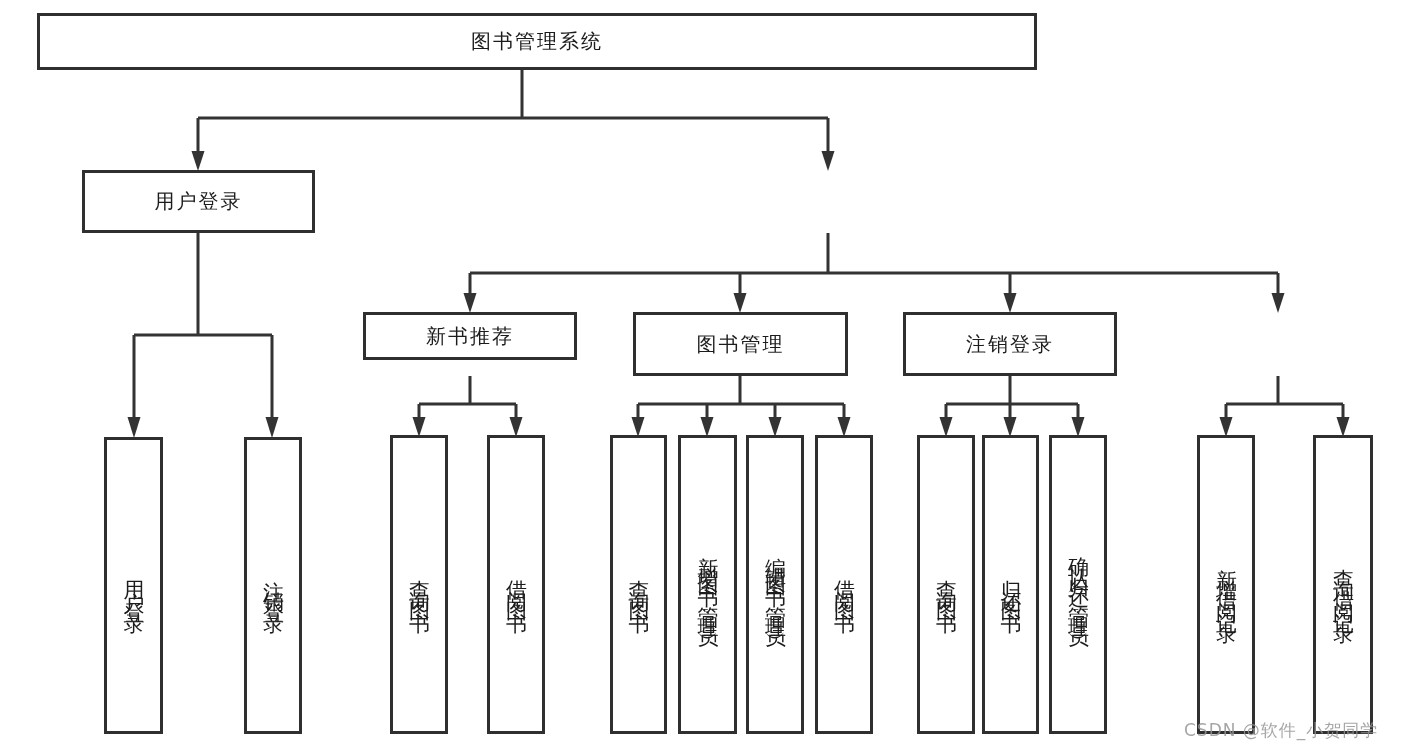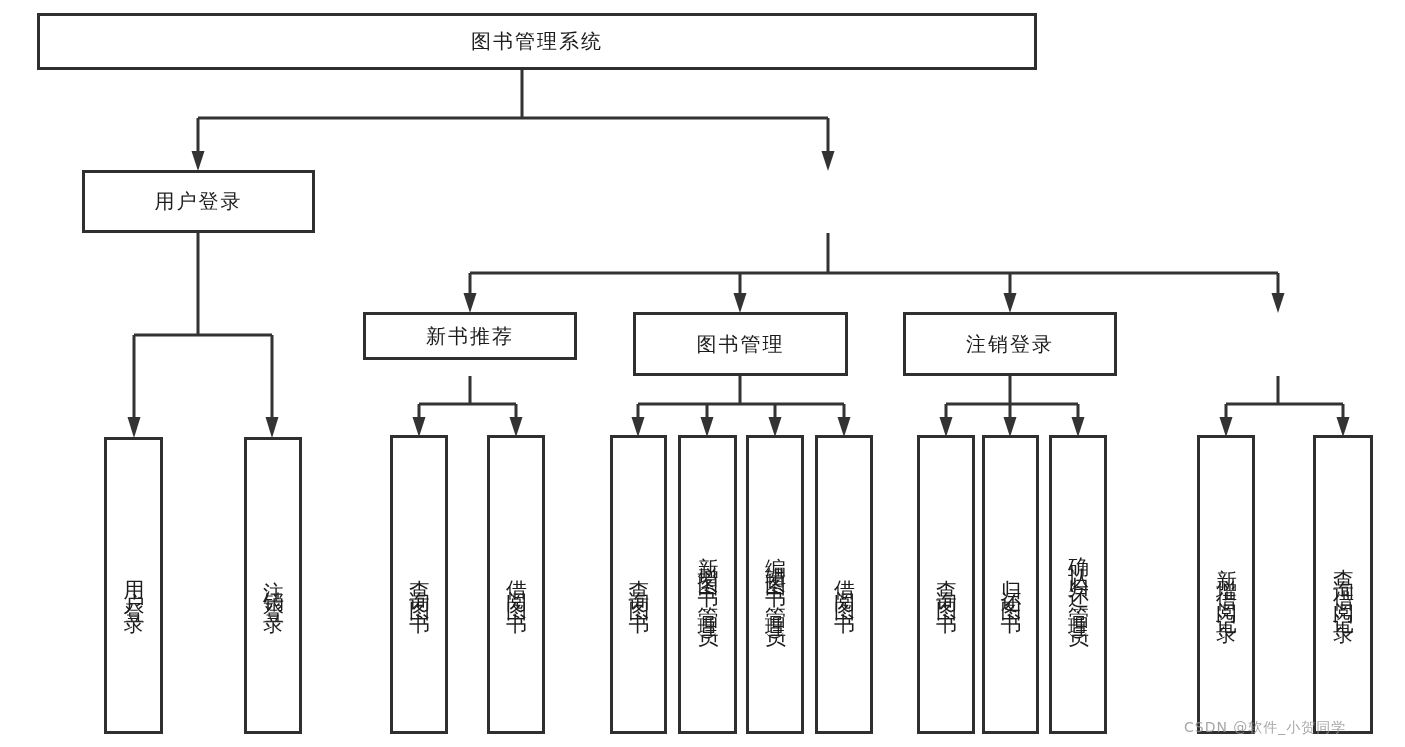--- a/index.html
+++ b/index.html
@@ -47,21 +47,21 @@
     line-height: 1;
     white-space: nowrap;
   }
   .vnode.long {
     letter-spacing: 10px;
   }
   .watermark {
     position: absolute;
     left: 1184px;
     top: 719px;
-    font-size: 14px;
+    font-size: 17px;
     color: rgba(150, 150, 150, 0.85);
     letter-spacing: 1px;
     white-space: nowrap;
     z-index: 5;
   }
 </style>
 </head>
 <body>
 
 <div class="stage">

